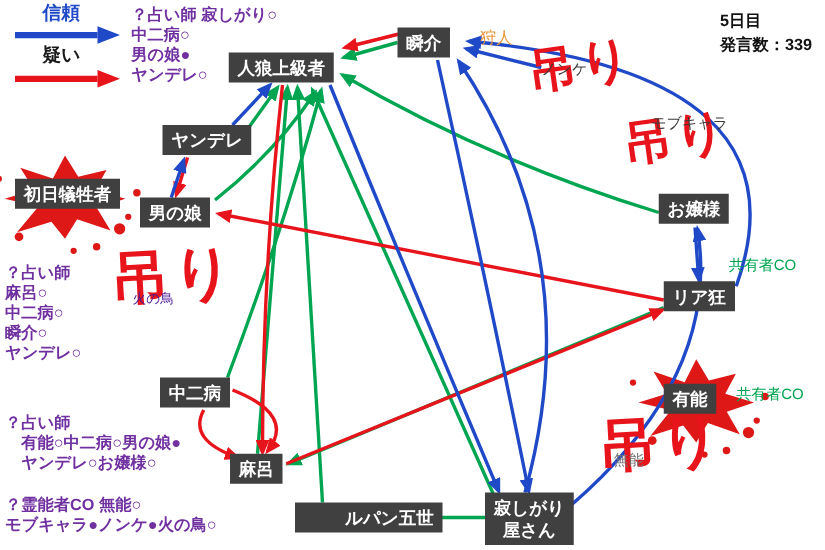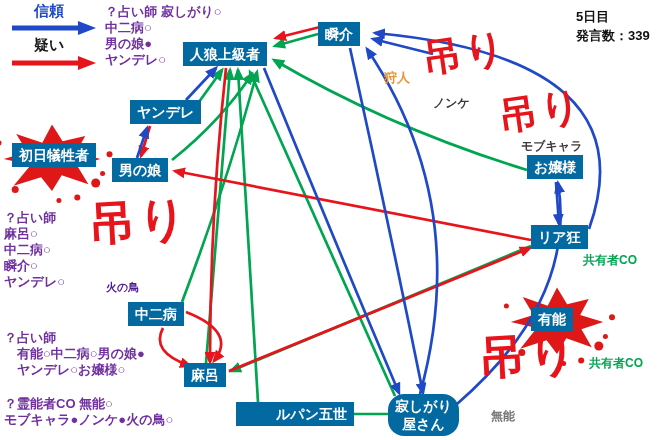--- a/index.html
+++ b/index.html
@@ -2,34 +2,34 @@
 <html><head>
 <meta charset="utf-8">
 <style>
   * { margin:0; padding:0; box-sizing:border-box; }
   body { font-family:"Liberation Sans","DejaVu Sans",sans-serif; background:#fff; }
   #stage { position:relative; width:660px; height:440px; background:#ffffff; overflow:hidden; }
   #stage > svg { position:absolute; left:0; top:0; }
   #splat-layer { z-index:1; }
   #edge-layer { z-index:2; }
   .node {
-    position:absolute; background:#0369a1; color:#ffffff;
+    position:absolute; background:#404040; color:#ffffff;
     font-size:14px; font-weight:700; padding:3px 7px; white-space:nowrap;
     z-index:10; line-height:1.3; text-align:center;
   }
   .note {
     position:absolute; color:#7030a0; font-size:13px; font-weight:600;
     line-height:1.24; z-index:20; white-space:nowrap;
   }
   .hang {
     position:absolute; color:#e8141c; font-weight:700; z-index:30;
     white-space:nowrap; line-height:1; font-family:"DejaVu Sans",sans-serif;
     letter-spacing:2px;
   }
-  .slabel { position:absolute; font-weight:700; z-index:35; white-space:nowrap; line-height:1.1;margin-top:48px; }
+  .slabel { position:absolute; font-weight:400; z-index:35; white-space:nowrap; line-height:1.1; }
   .legend { position:absolute; left:10px; top:2px; z-index:20; }
   .legend-label { font-size:15px; font-weight:700; margin-left:24px; line-height:1.15; }
   .legend-arrow { display:block; margin:1px 0 0 0; }
   .gstatus { position:absolute; left:576px; top:8px; z-index:20; color:#111;
     font-size:13px; font-weight:600; line-height:1.45; white-space:nowrap; }
 </style>
 </head>
 <body>
 
 <div id="stage">
@@ -162,21 +162,21 @@
       </div>
       <div class="node" style="left: 128px; top: 302px;">
         <div>中二病</div>
       </div>
       <div class="node" style="left: 184px; top: 363px;">
         <div>麻呂</div>
       </div>
       <div class="node" style="left: 236px; top: 402px; padding-left: 40px;">
         <div>ルパン五世</div>
       </div>
-      <div class="node" style="left: 388px; top: 394px; border-radius: 16px;">
+      <div class="node" style="left: 388px; top: 394px;">
         <div>寂しがり</div>
         <div>屋さん</div>
       </div>
       <div class="node" style="left: 12px; top: 143px;">
         <div>初日犠牲者</div>
       </div>
       <div class="node" style="left: 531px; top: 307px;">
         <div>有能</div>
       </div>
     </div>

